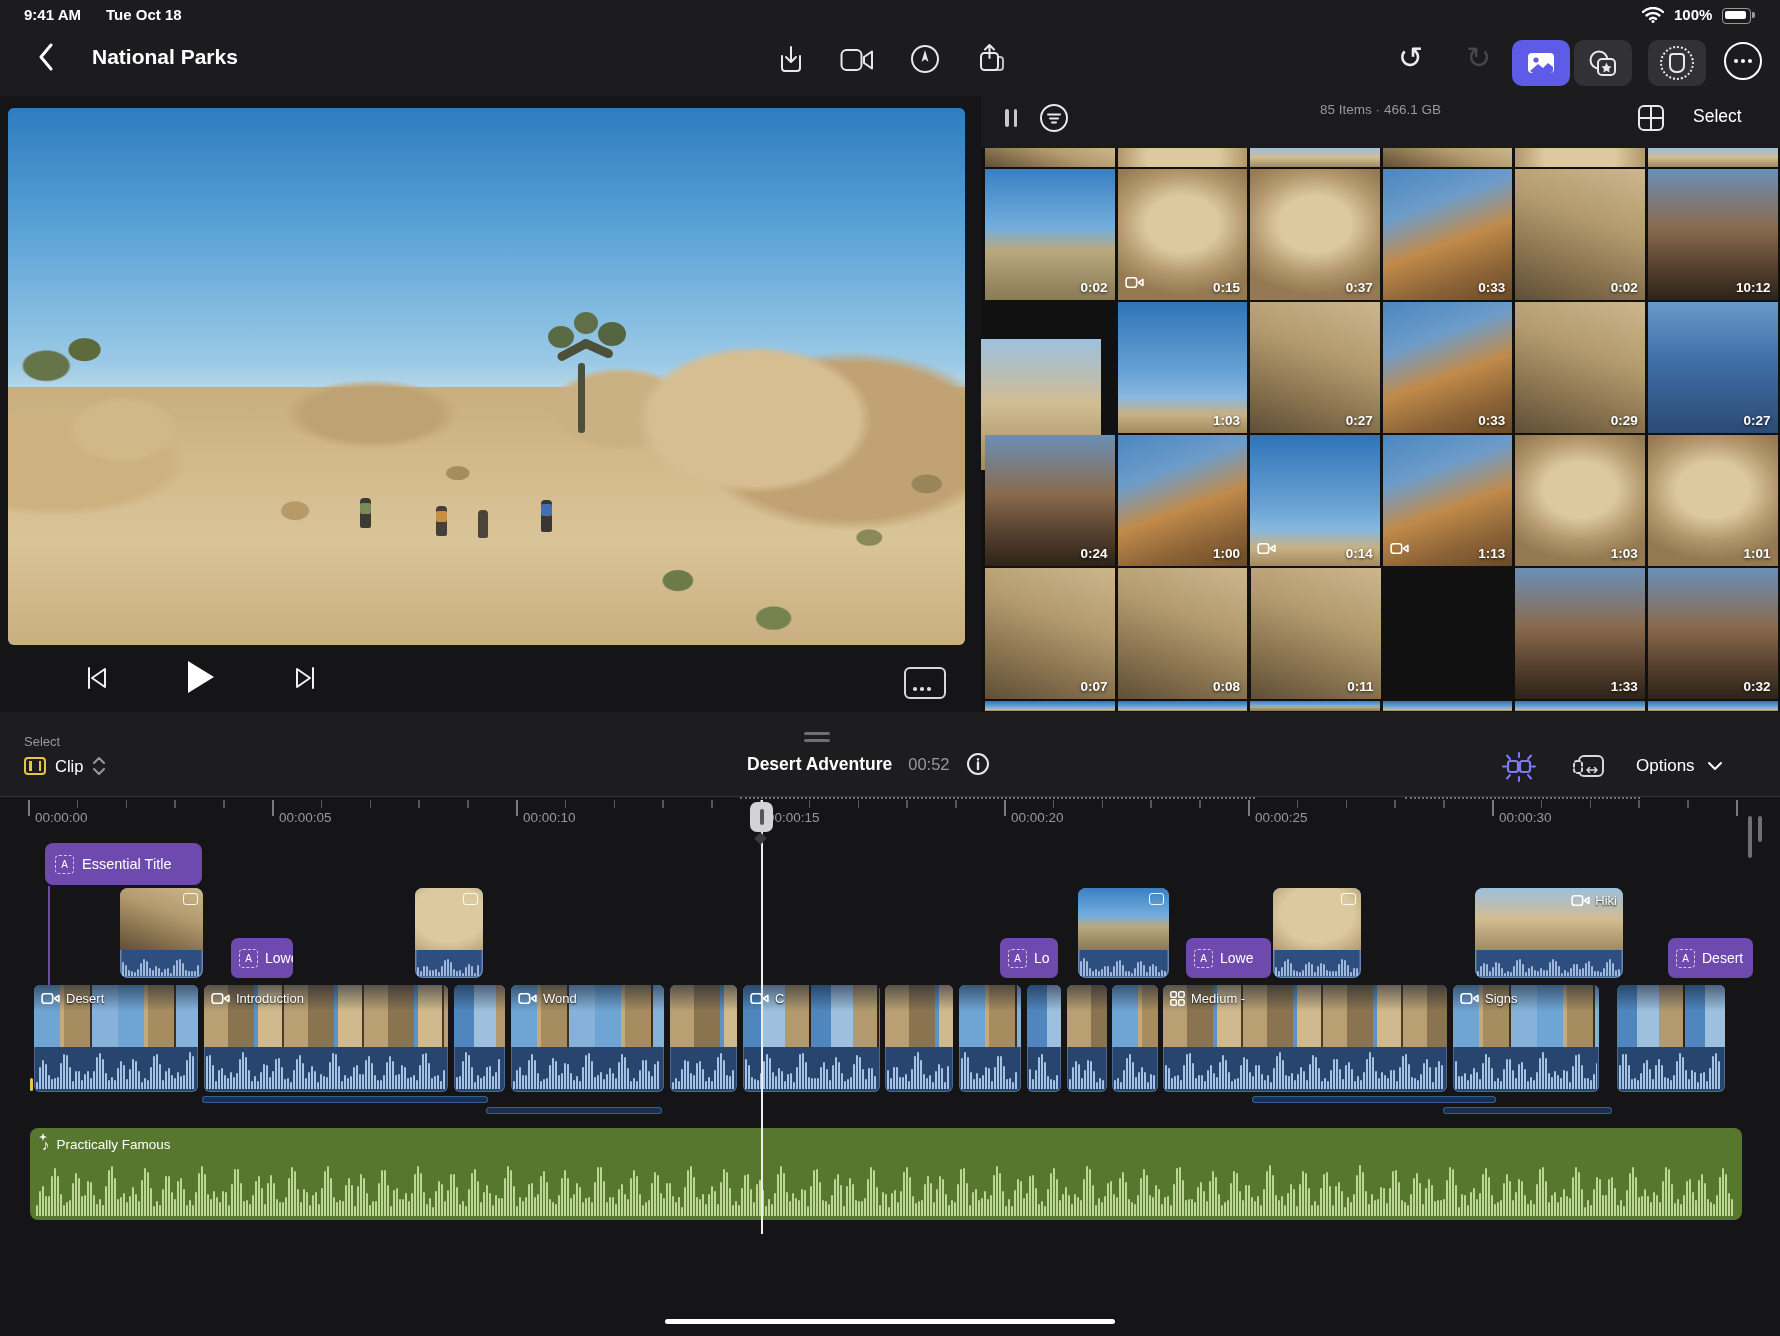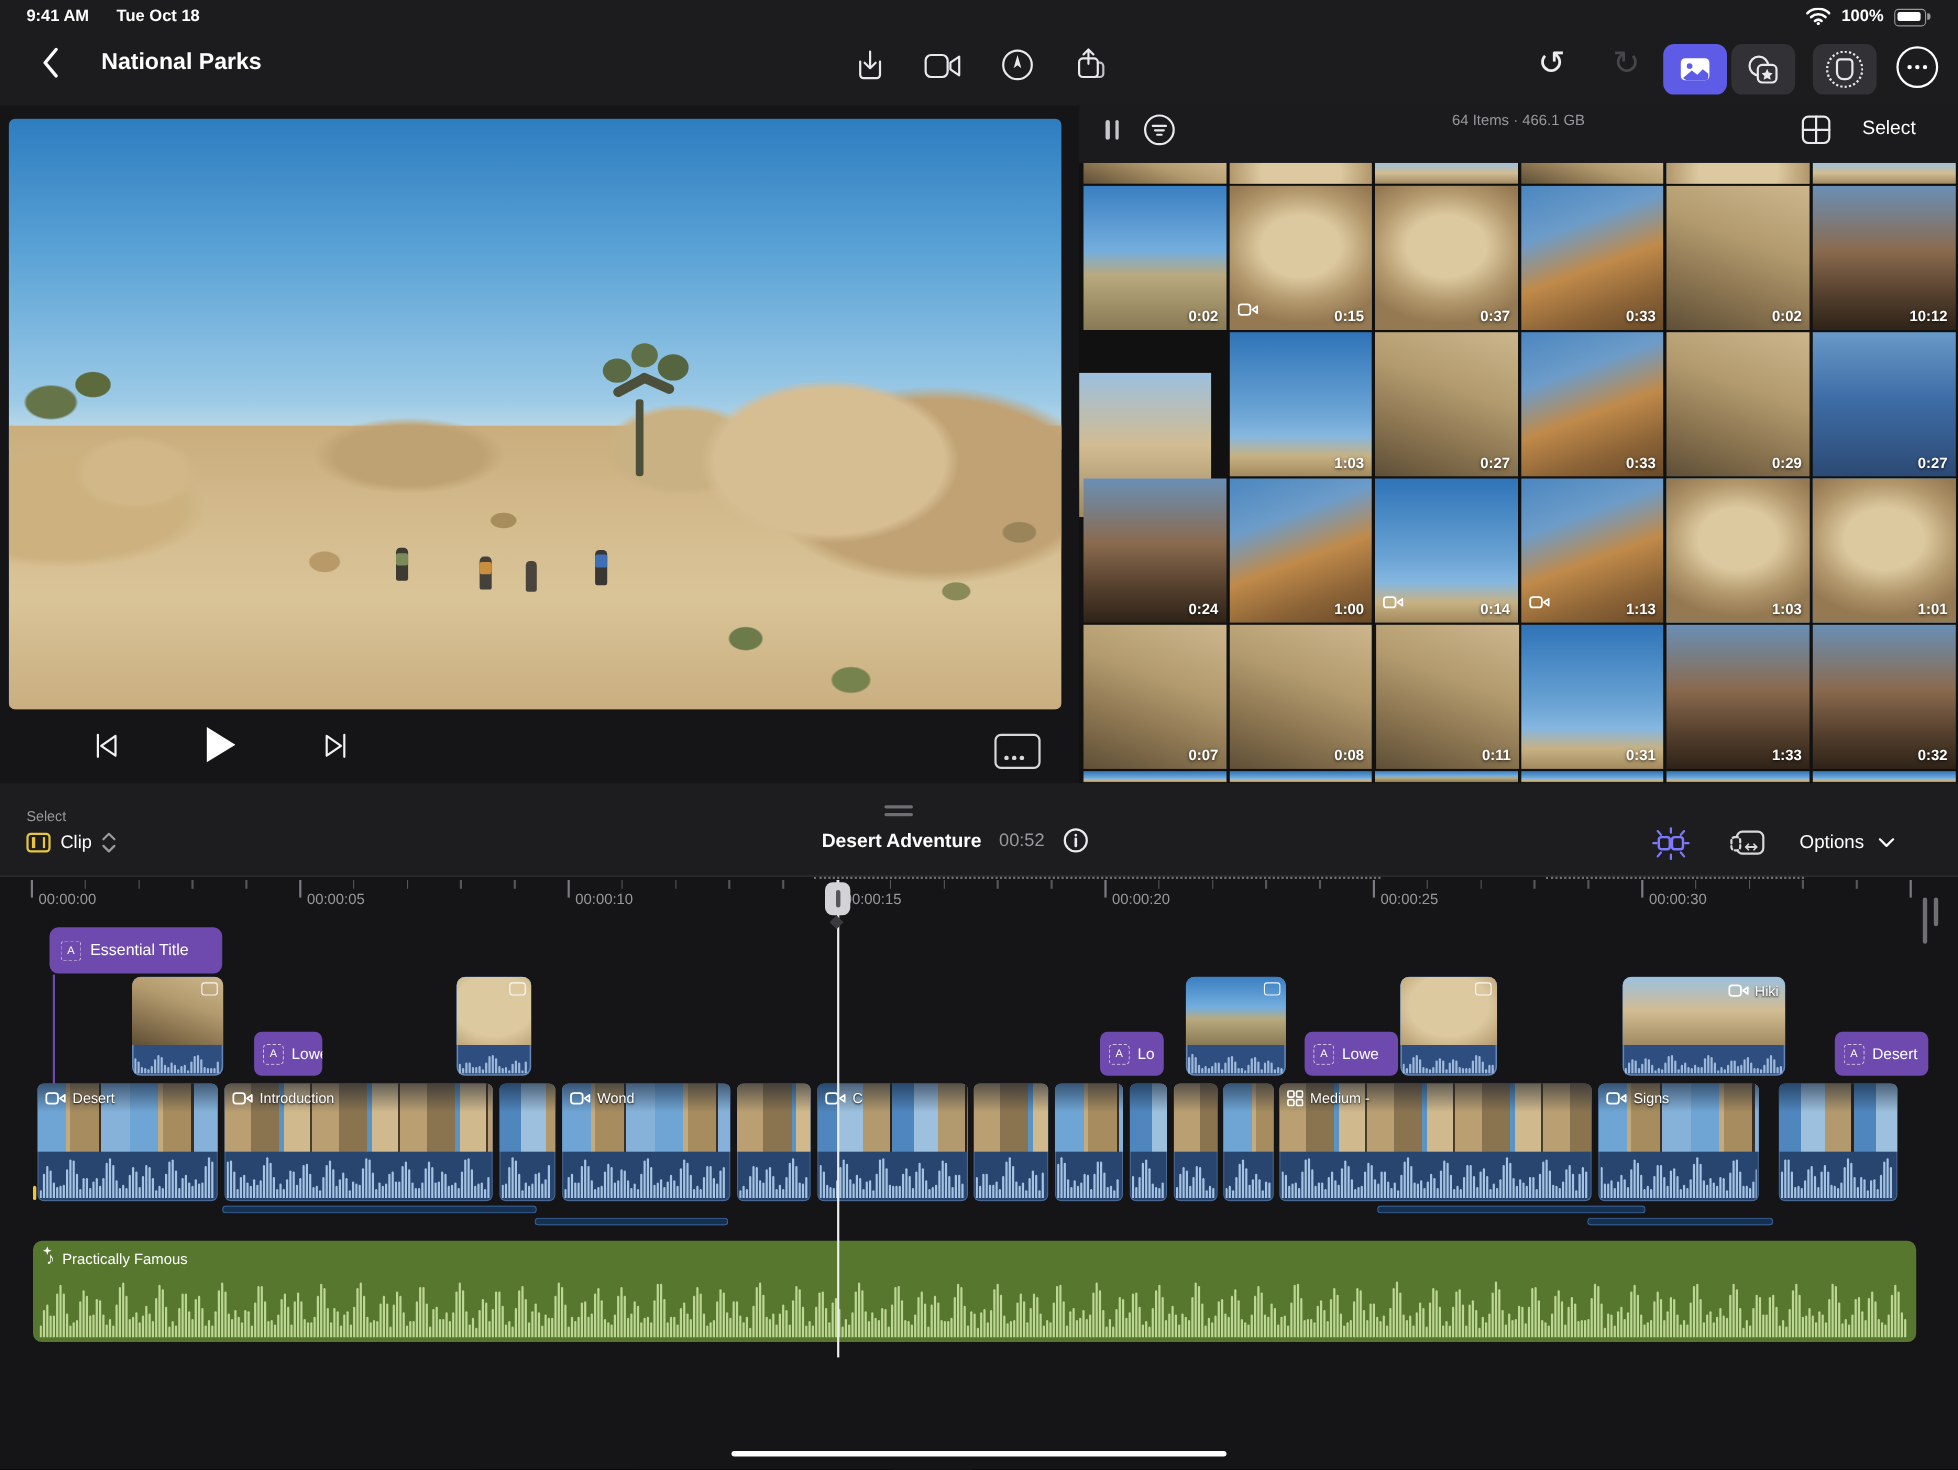--- a/index.html
+++ b/index.html
@@ -233,21 +233,21 @@
       <div class="abs" style="left:24px;top:14px;display:flex;gap:5px;">
         <i style="width:3.5px;height:18px;background:#c7c7cc;border-radius:2px;"></i>
           <i style="width:3.5px;height:18px;background:#c7c7cc;border-radius:2px;"></i>
       </div>
       <svg class="abs" style="left:58px;top:8px;" width="30" height="30" viewBox="0 0 30 30">
         <circle cx="15" cy="15" r="13" class="icon-stroke"></circle>
         <path d="M9 11.5 h12 M11 15.5 h8 M13 19.5 h4" class="icon-stroke"></path>
       </svg>
       <div class="abs" style="left:0;top:5px;width:799px;text-align:center;">
         <div style="font-size:13.5px;color:#98989d;margin-top:2px;">
-          <span>64 Items</span>
+          <span>85 Items</span>
           <span>·</span>
           <span>466.1 GB</span>
         </div>
       </div>
       <svg class="abs" style="left:656px;top:9px;" width="28" height="28" viewBox="0 0 28 28">
         <rect x="2" y="2" width="24" height="24" rx="5" class="icon-stroke"></rect>
         <path d="M14 2 V26 M2 14 H26" class="icon-stroke"></path>
       </svg>
       <span class="abs" style="left:712px;top:11px;font-size:17.5px;">Select</span>
     </div>
@@ -325,23 +325,20 @@
           <span class="mdur">1:01</span>
         </div>
         <div class="mcell t5" style="left: 4px; top: 420px; width: 129.5px; height: 131px;">
           <span class="mdur">0:07</span>
         </div>
         <div class="mcell t5" style="left: 136.6px; top: 420px; width: 129.5px; height: 131px;">
           <span class="mdur">0:08</span>
         </div>
         <div class="mcell t5" style="left: 270px; top: 420px; width: 129.5px; height: 131px;">
           <span class="mdur">0:11</span>
-        </div>
-        <div class="mcell t3" style="left: 401.8px; top: 420px; width: 129.5px; height: 131px;">
-          <span class="mdur">0:31</span>
         </div>
         <div class="mcell t6" style="left: 534.4px; top: 420px; width: 129.5px; height: 131px;">
           <span class="mdur">1:33</span>
         </div>
         <div class="mcell t6" style="left: 667px; top: 420px; width: 129.5px; height: 131px;">
           <span class="mdur">0:32</span>
         </div>
         <div class="mcell t3" style="left: 4px; top: 553px; width: 129.5px; height: 10px;"></div>
         <div class="mcell t3" style="left: 136.6px; top: 553px; width: 129.5px; height: 10px;"></div>
         <div class="mcell t1" style="left: 269.2px; top: 553px; width: 129.5px; height: 10px;"></div>

